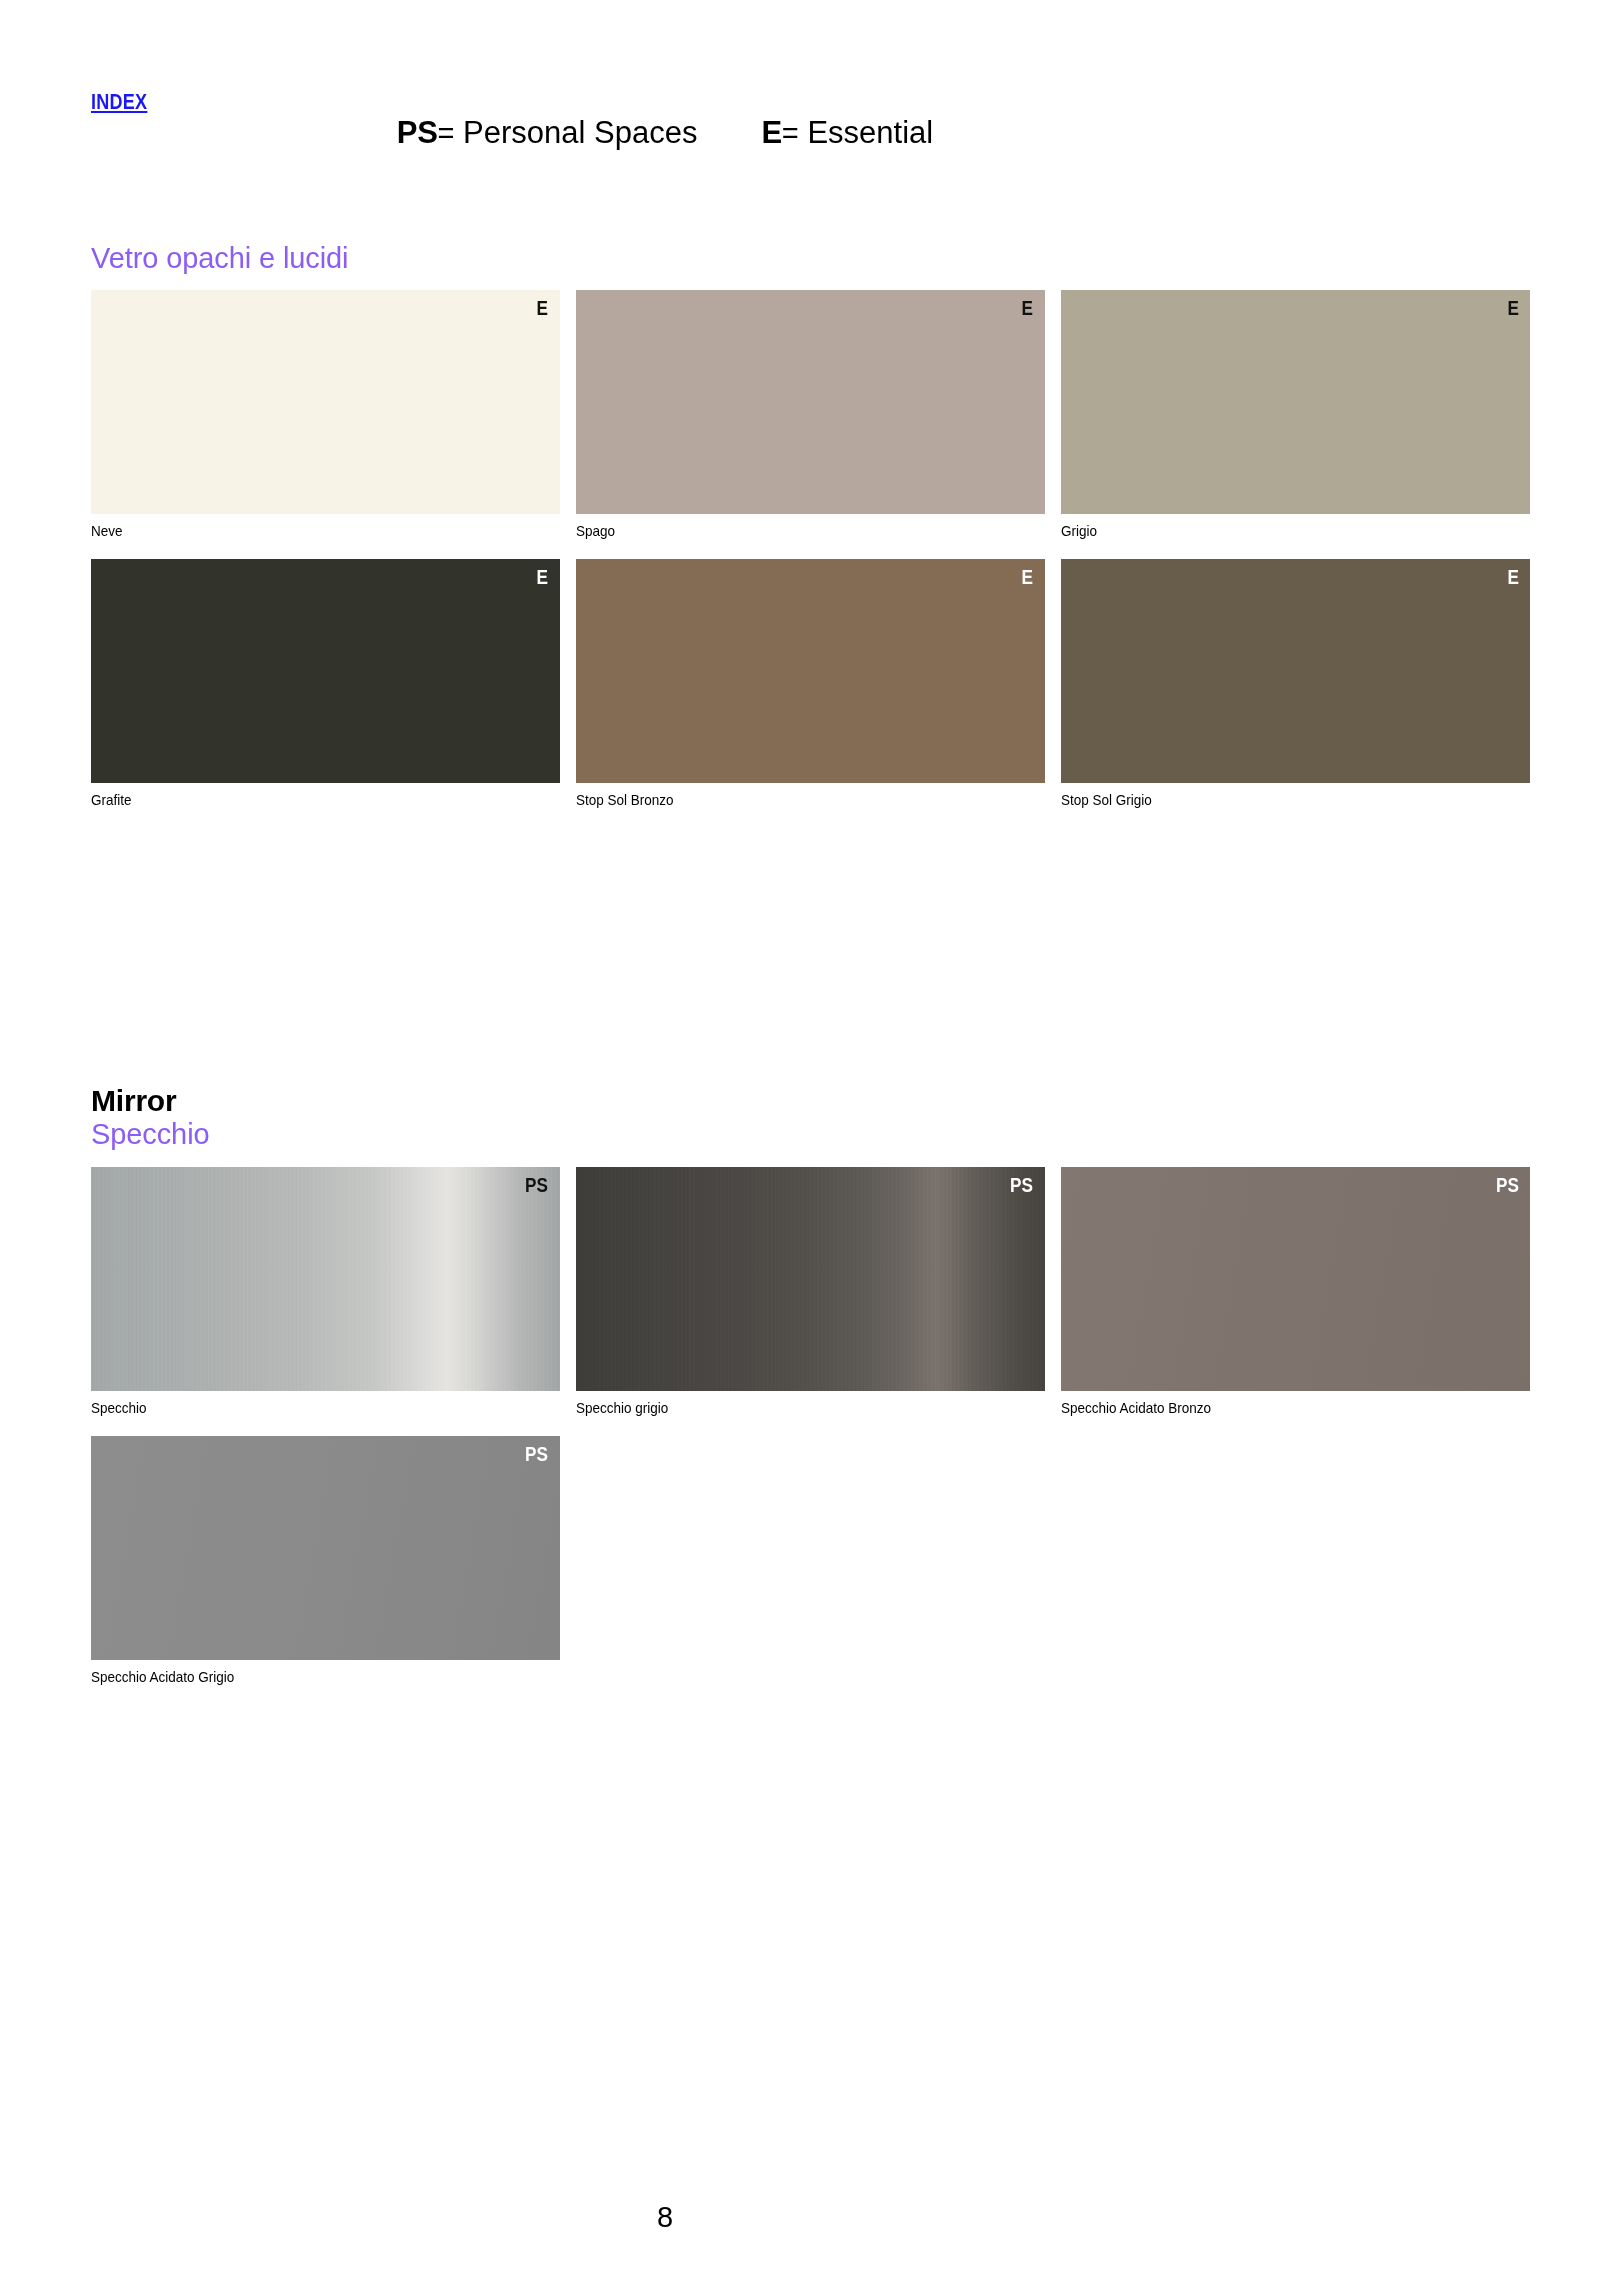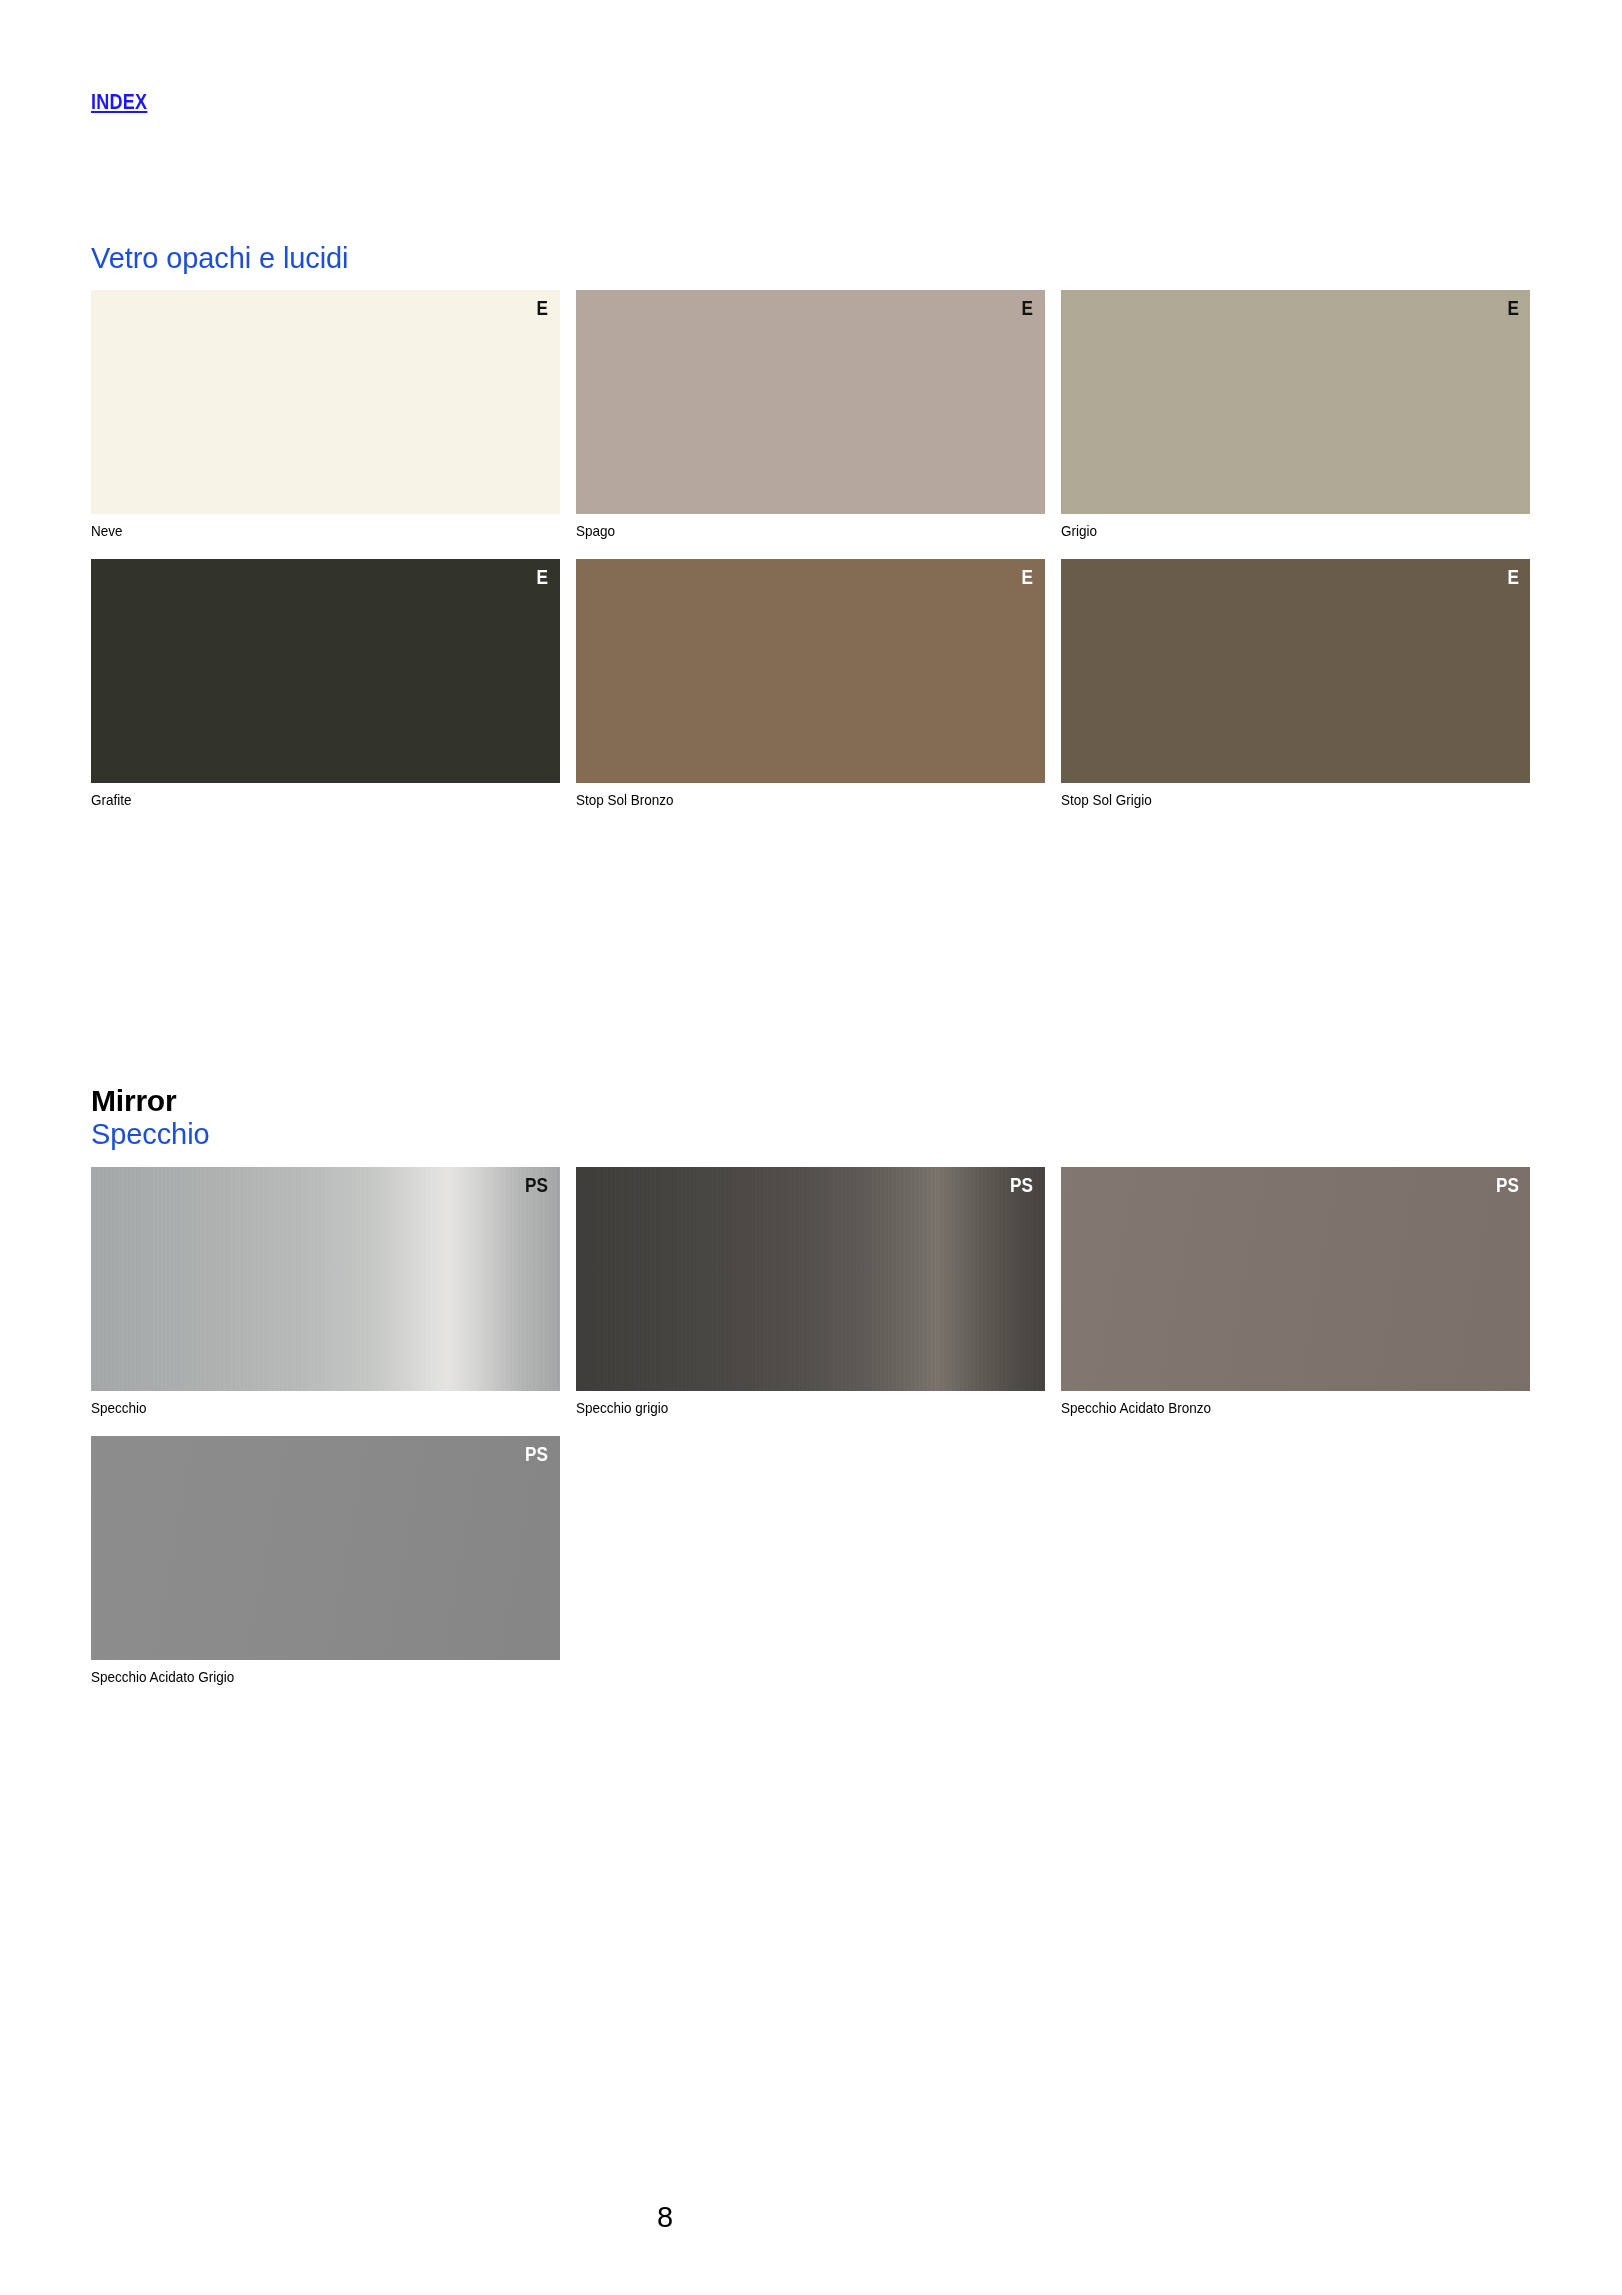--- a/index.html
+++ b/index.html
@@ -72,21 +72,21 @@
     letter-spacing: -0.2px;
     margin: 0;
     color: #000;
   }
   .sec-subtitle {
     font-size: 29px;
     font-weight: 400;
     line-height: 1.1;
     letter-spacing: -0.1px;
     margin: 2.6px 0 0 0;
-    color: #1d4ed8;
+    color: #8b5cf6;
   }
 
   .swatch-grid {
     display: grid;
     grid-template-columns: repeat(3, 469px);
     column-gap: 16.2px;
     row-gap: 0;
     margin-top: 15.6px;
   }
 
@@ -154,20 +154,23 @@
     color: #000;
   }
 </style>
 </head>
 <body>
 
 <div class="page">
 
   <a class="index-link" href="#">INDEX</a>
 
+  <div class="legend">
+    <span class="grp"><span class="code">PS</span><span class="eq">=</span>&nbsp;<span class="word">Personal Spaces</span></span><span class="gap"></span><span class="grp"><span class="code">E</span><span class="eq">=</span>&nbsp;<span class="word">Essential</span></span>
+  </div>
 
   <div class="section" id="section-glass">
     <div class="sec-subtitle">Vetro opachi e lucidi</div>
 
     <div class="swatch-grid">
 
       <div class="swatch-cell">
         <div class="swatch-chip" id="chip-0-0" style="background: rgb(247, 244, 231);">
           <span class="swatch-badge badge-dark">E</span>
         </div>

